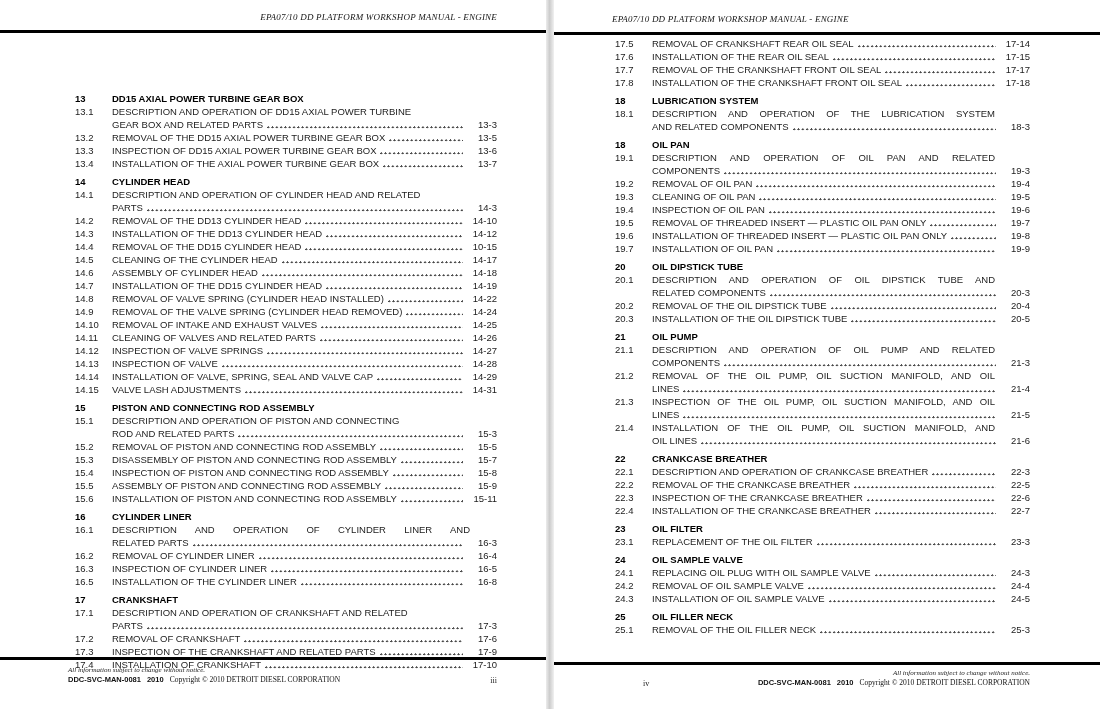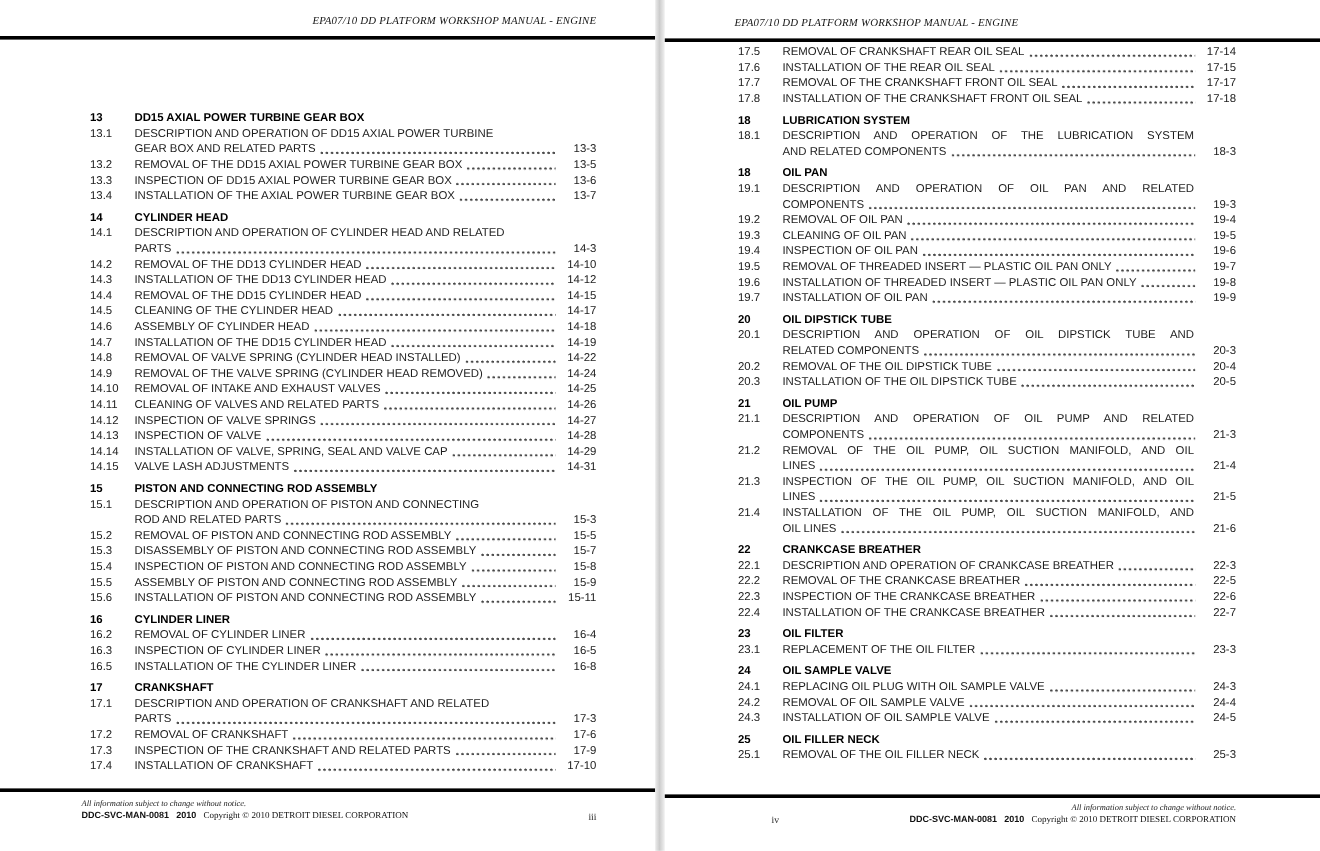--- a/index.html
+++ b/index.html
@@ -133,21 +133,21 @@
             <span class="etext">INSTALLATION OF THE DD13 CYLINDER HEAD</span>
             <span class="leader"></span>
             <span class="pagecol">14-12</span>
           </div>
         </div>
         <div class="entry">
           <div class="eline">
             <span class="num">14.4</span>
             <span class="etext">REMOVAL OF THE DD15 CYLINDER HEAD</span>
             <span class="leader"></span>
-            <span class="pagecol">14-15</span>
+            <span class="pagecol">10-15</span>
           </div>
         </div>
         <div class="entry">
           <div class="eline">
             <span class="num">14.5</span>
             <span class="etext">CLEANING OF THE CYLINDER HEAD</span>
             <span class="leader"></span>
             <span class="pagecol">14-17</span>
           </div>
         </div>
@@ -287,20 +287,32 @@
             <span class="etext">INSTALLATION OF PISTON AND CONNECTING ROD ASSEMBLY</span>
             <span class="leader"></span>
             <span class="pagecol">15-11</span>
           </div>
         </div>
       </div>
       <div class="section">
         <div class="hline">
           <span class="num">16</span>
           <span class="htitle">CYLINDER LINER</span>
+        </div>
+        <div class="entry">
+          <div class="eline">
+            <span class="num">16.1</span>
+            <span class="etext contline justify">DESCRIPTION AND OPERATION OF CYLINDER LINER AND</span>
+          </div>
+          <div class="eline">
+            <span class="num"></span>
+            <span class="etext">RELATED PARTS</span>
+            <span class="leader"></span>
+            <span class="pagecol">16-3</span>
+          </div>
         </div>
         <div class="entry">
           <div class="eline">
             <span class="num">16.2</span>
             <span class="etext">REMOVAL OF CYLINDER LINER</span>
             <span class="leader"></span>
             <span class="pagecol">16-4</span>
           </div>
         </div>
         <div class="entry">

